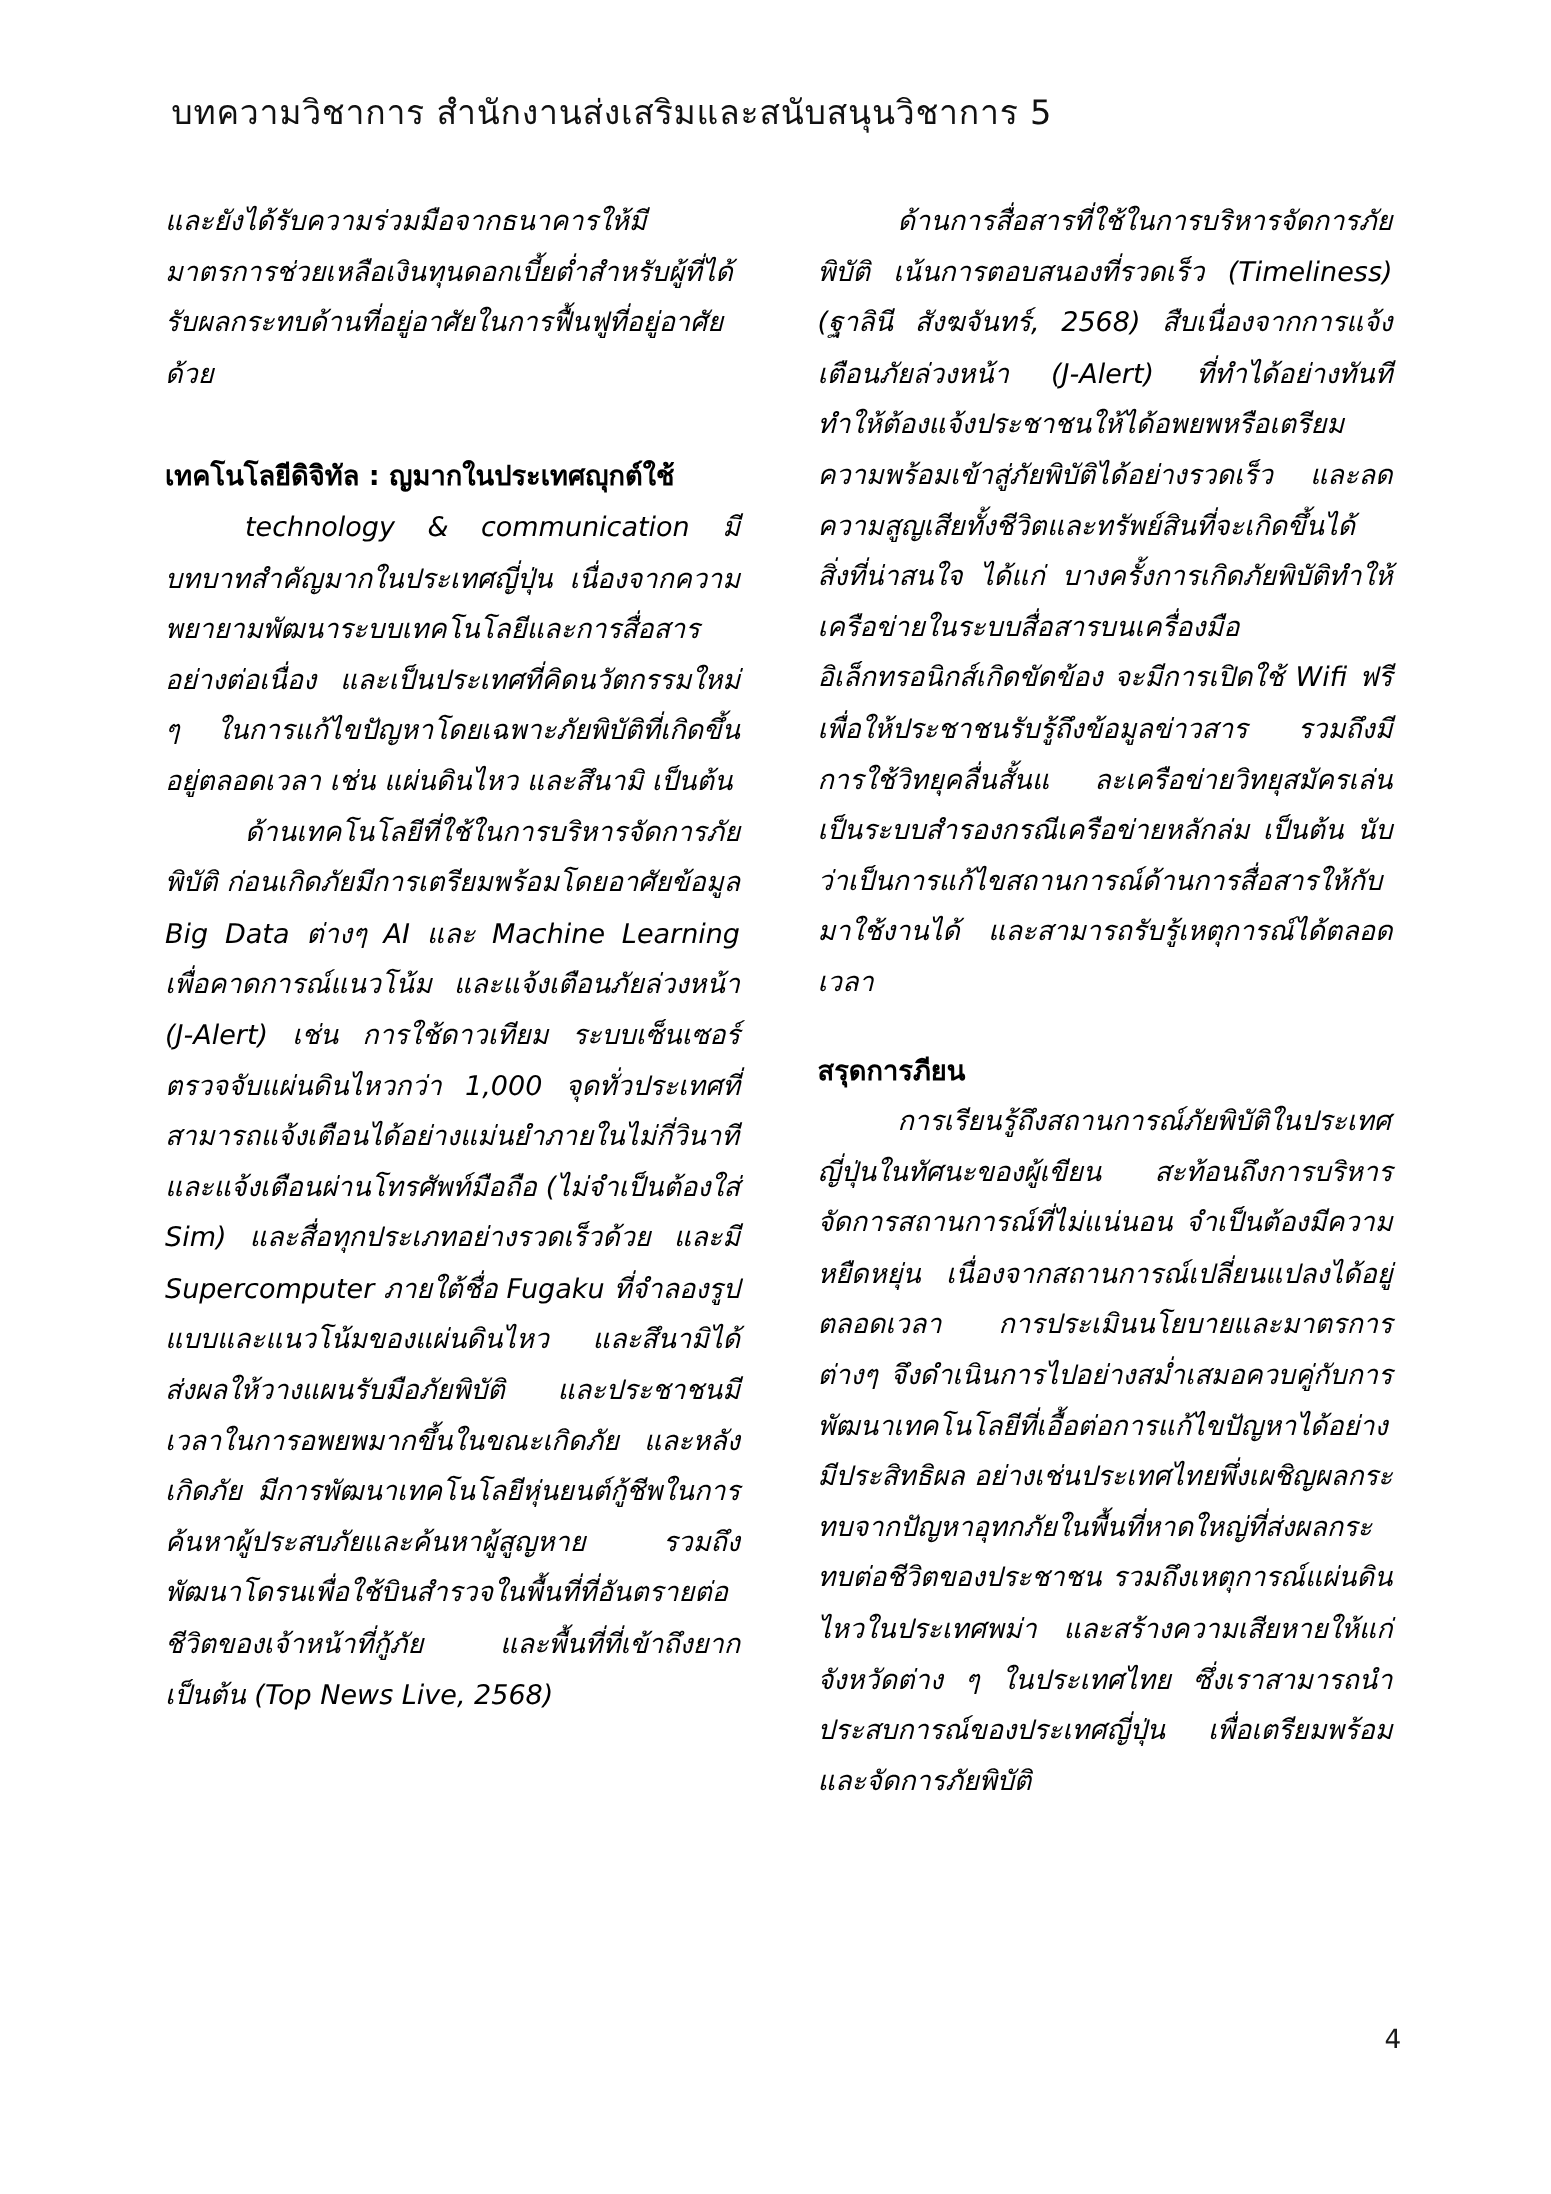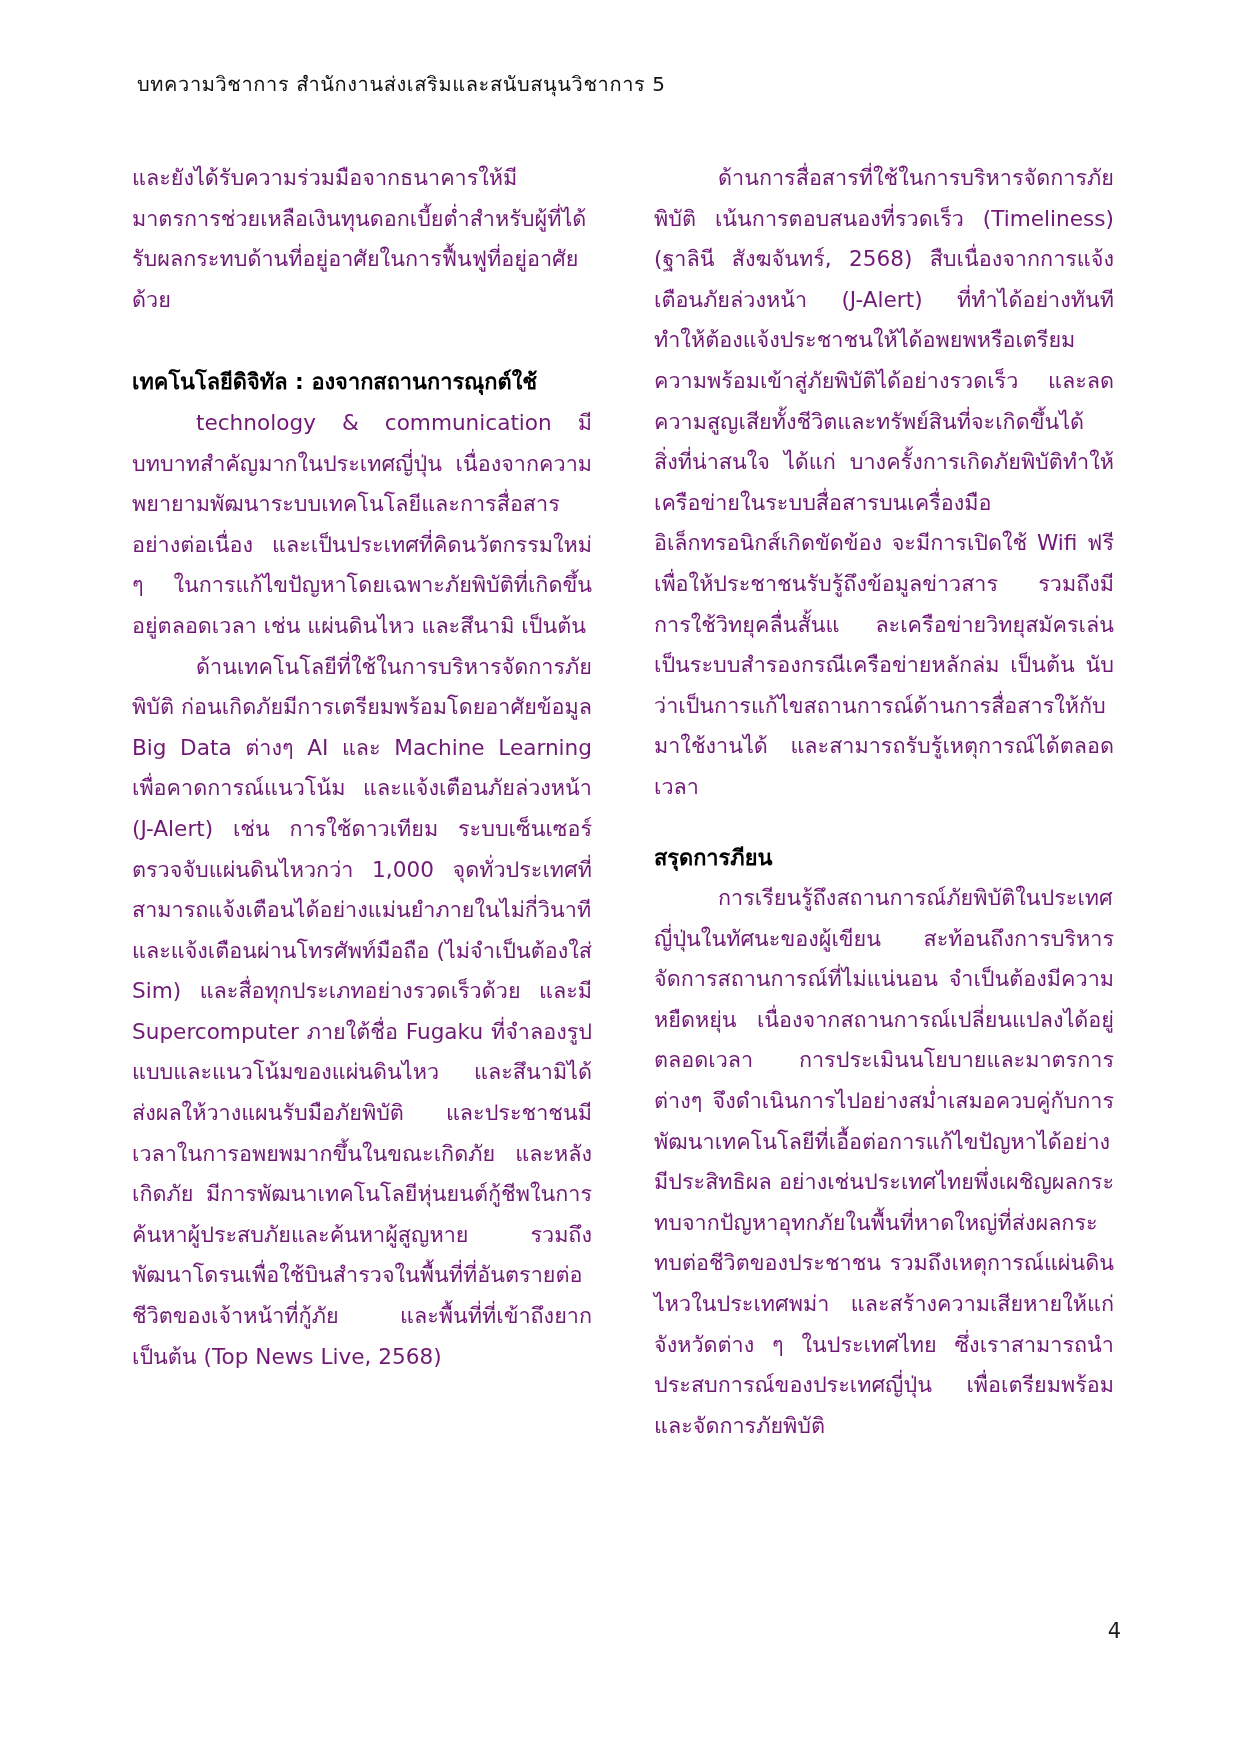--- a/index.html
+++ b/index.html
@@ -14,21 +14,21 @@
     background: #ffffff;
     font-family: "DejaVu Sans", "Liberation Sans", sans-serif;
     color: #1a1a1a;
     box-sizing: border-box;
     overflow: hidden;
   }
   .running-head {
     position: absolute;
     left: 137px;
     top: 68px;
-    font-size: 20px;
+    font-size: 27px;
     letter-spacing: 0.6px;
     color: #111111;
     white-space: nowrap;
   }
   .columns {
     position: absolute;
     left: 132px;
     top: 158px;
     width: 982px;
     display: flex;
@@ -36,22 +36,23 @@
   }
   .col {
     width: 460px;
   }
   p.body {
     margin: 0 0 0 0;
     font-size: 21.6px;
     line-height: 40.6px;
     text-align: justify;
     text-justify: inter-word;
-    color: #701a75;
+    color: #000000;
     hyphens: none;
+    font-style: italic;
   }
   p.body.indent {
     text-indent: 64px;
   }
   h2.heading {
     margin: 0;
     font-size: 21.8px;
     line-height: 40.6px;
     font-weight: 700;
     color: #000000;
@@ -73,21 +74,21 @@
 
   <div class="running-head">บทความวิชาการ สำนักงานส่งเสริมและสนับสนุนวิชาการ 5</div>
 
   <div class="columns">
 
     <div class="col">
       <p class="body">และยังได้รับความร่วมมือจากธนาคารให้มีมาตรการช่วยเหลือเงินทุนดอกเบี้ยต่ำสำหรับผู้ที่ได้รับผลกระทบด้านที่อยู่อาศัยในการฟื้นฟูที่อยู่อาศัยด้วย</p>
 
       <div class="gap-lg"></div>
 
-      <h2 class="heading">เทคโนโลยีดิจิทัล : องจากสถานการณุกต์ใช้</h2>
+      <h2 class="heading">เทคโนโลยีดิจิทัล : ญมากในประเทศญุกต์ใช้</h2>
 
       <p class="body indent">technology &amp; communication มีบทบาทสำคัญมากในประเทศญี่ปุ่น เนื่องจากความพยายามพัฒนาระบบเทคโนโลยีและการสื่อสารอย่างต่อเนื่อง และเป็นประเทศที่คิดนวัตกรรมใหม่ ๆ ในการแก้ไขปัญหาโดยเฉพาะภัยพิบัติที่เกิดขึ้นอยู่ตลอดเวลา เช่น แผ่นดินไหว และสึนามิ เป็นต้น</p>
 
       <p class="body indent">ด้านเทคโนโลยีที่ใช้ในการบริหารจัดการภัยพิบัติ ก่อนเกิดภัยมีการเตรียมพร้อมโดยอาศัยข้อมูล Big Data ต่างๆ AI และ Machine Learning เพื่อคาดการณ์แนวโน้ม และแจ้งเตือนภัยล่วงหน้า (J-Alert) เช่น การใช้ดาวเทียม ระบบเซ็นเซอร์ตรวจจับแผ่นดินไหวกว่า 1,000 จุดทั่วประเทศที่สามารถแจ้งเตือนได้อย่างแม่นยำภายในไม่กี่วินาที และแจ้งเตือนผ่านโทรศัพท์มือถือ (ไม่จำเป็นต้องใส่ Sim) และสื่อทุกประเภทอย่างรวดเร็วด้วย และมี Supercomputer ภายใต้ชื่อ Fugaku ที่จำลองรูปแบบและแนวโน้มของแผ่นดินไหว และสึนามิได้ ส่งผลให้วางแผนรับมือภัยพิบัติ และประชาชนมีเวลาในการอพยพมากขึ้นในขณะเกิดภัย และหลังเกิดภัย มีการพัฒนาเทคโนโลยีหุ่นยนต์กู้ชีพในการค้นหาผู้ประสบภัยและค้นหาผู้สูญหาย รวมถึงพัฒนาโดรนเพื่อใช้บินสำรวจในพื้นที่ที่อันตรายต่อชีวิตของเจ้าหน้าที่กู้ภัย และพื้นที่ที่เข้าถึงยาก เป็นต้น (Top News Live, 2568)</p>
     </div>
 
     <div class="col">
       <p class="body indent">ด้านการสื่อสารที่ใช้ในการบริหารจัดการภัยพิบัติ เน้นการตอบสนองที่รวดเร็ว (Timeliness) (ฐาลินี สังฆจันทร์, 2568) สืบเนื่องจากการแจ้งเตือนภัยล่วงหน้า (J-Alert) ที่ทำได้อย่างทันที ทำให้ต้องแจ้งประชาชนให้ได้อพยพหรือเตรียมความพร้อมเข้าสู่ภัยพิบัติได้อย่างรวดเร็ว และลดความสูญเสียทั้งชีวิตและทรัพย์สินที่จะเกิดขึ้นได้ สิ่งที่น่าสนใจ ได้แก่ บางครั้งการเกิดภัยพิบัติทำให้ เครือข่ายในระบบสื่อสารบนเครื่องมืออิเล็กทรอนิกส์เกิดขัดข้อง จะมีการเปิดใช้ Wifi ฟรี เพื่อให้ประชาชนรับรู้ถึงข้อมูลข่าวสาร รวมถึงมีการใช้วิทยุคลื่นสั้นแ ละเครือข่ายวิทยุสมัครเล่น เป็นระบบสำรองกรณีเครือข่ายหลักล่ม เป็นต้น นับว่าเป็นการแก้ไขสถานการณ์ด้านการสื่อสารให้กับมาใช้งานได้ และสามารถรับรู้เหตุการณ์ได้ตลอดเวลา</p>
 
       <div class="gap-md"></div>

